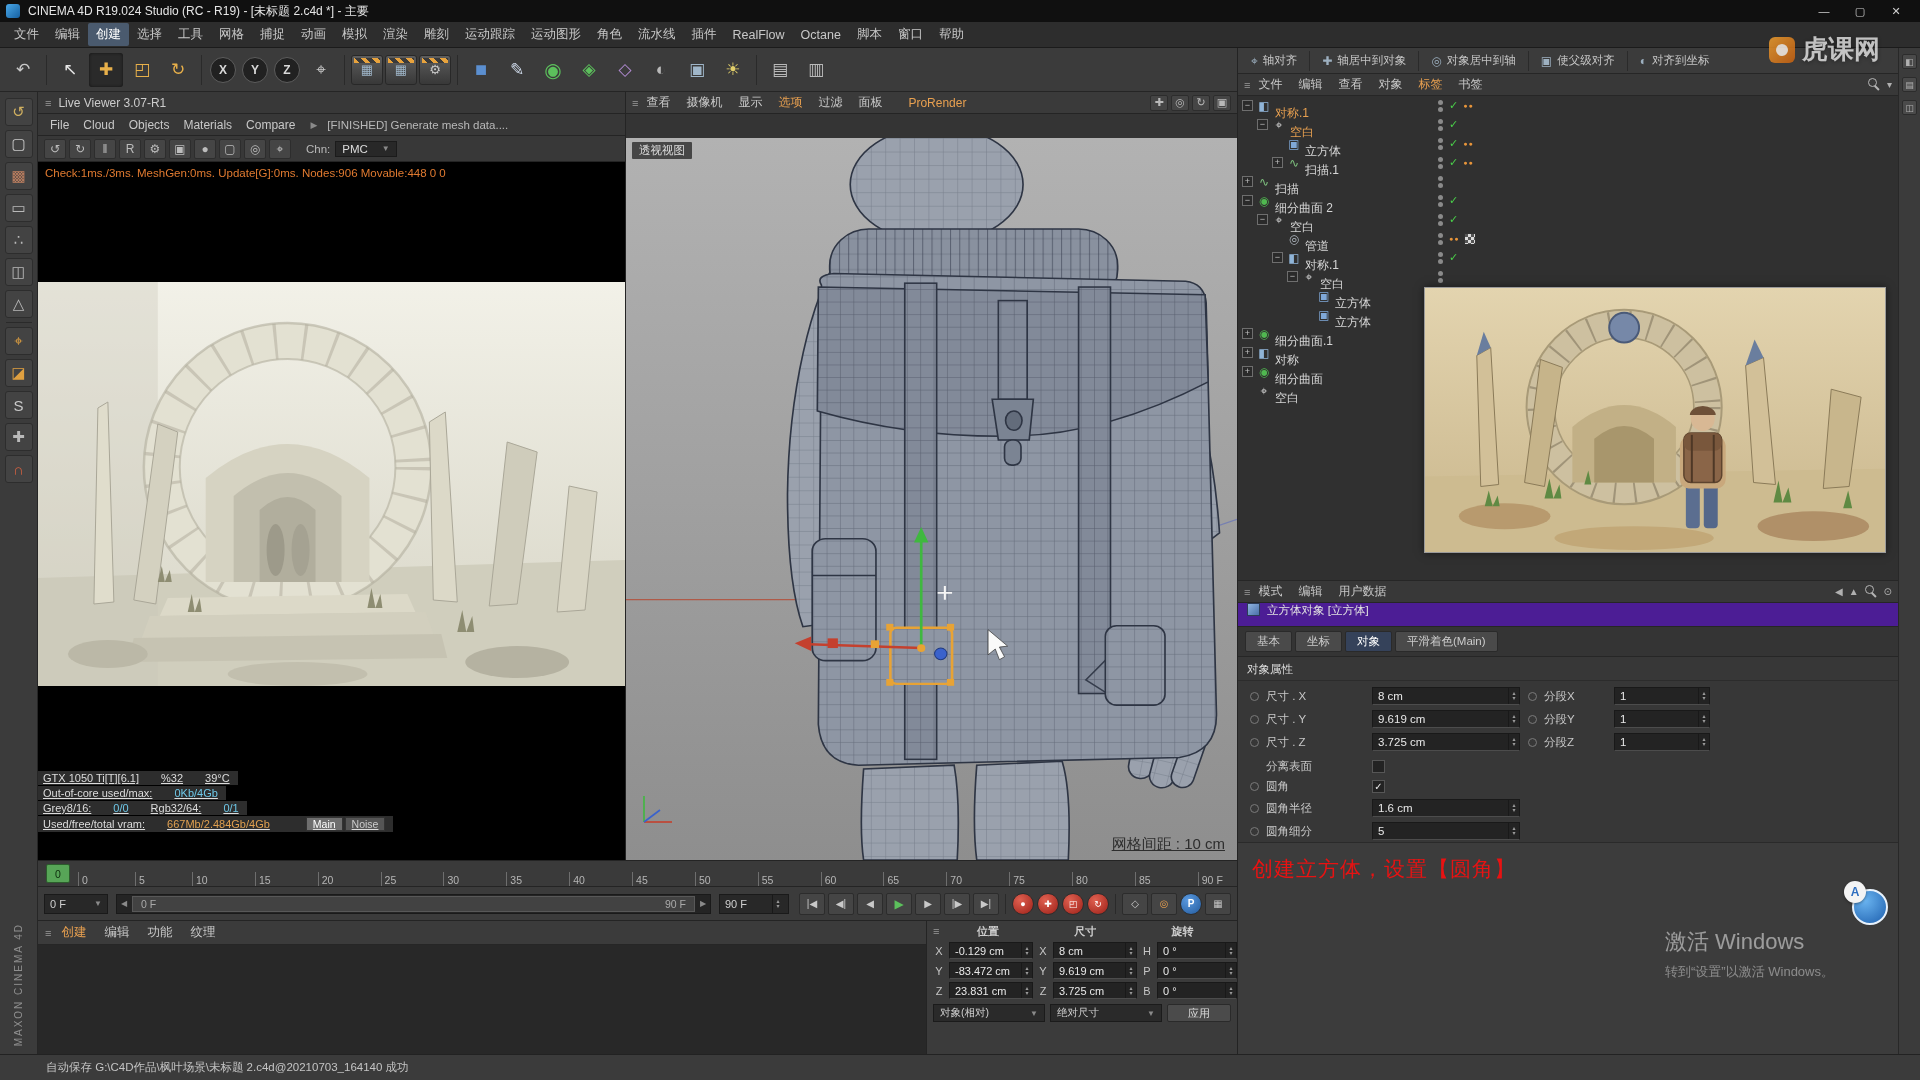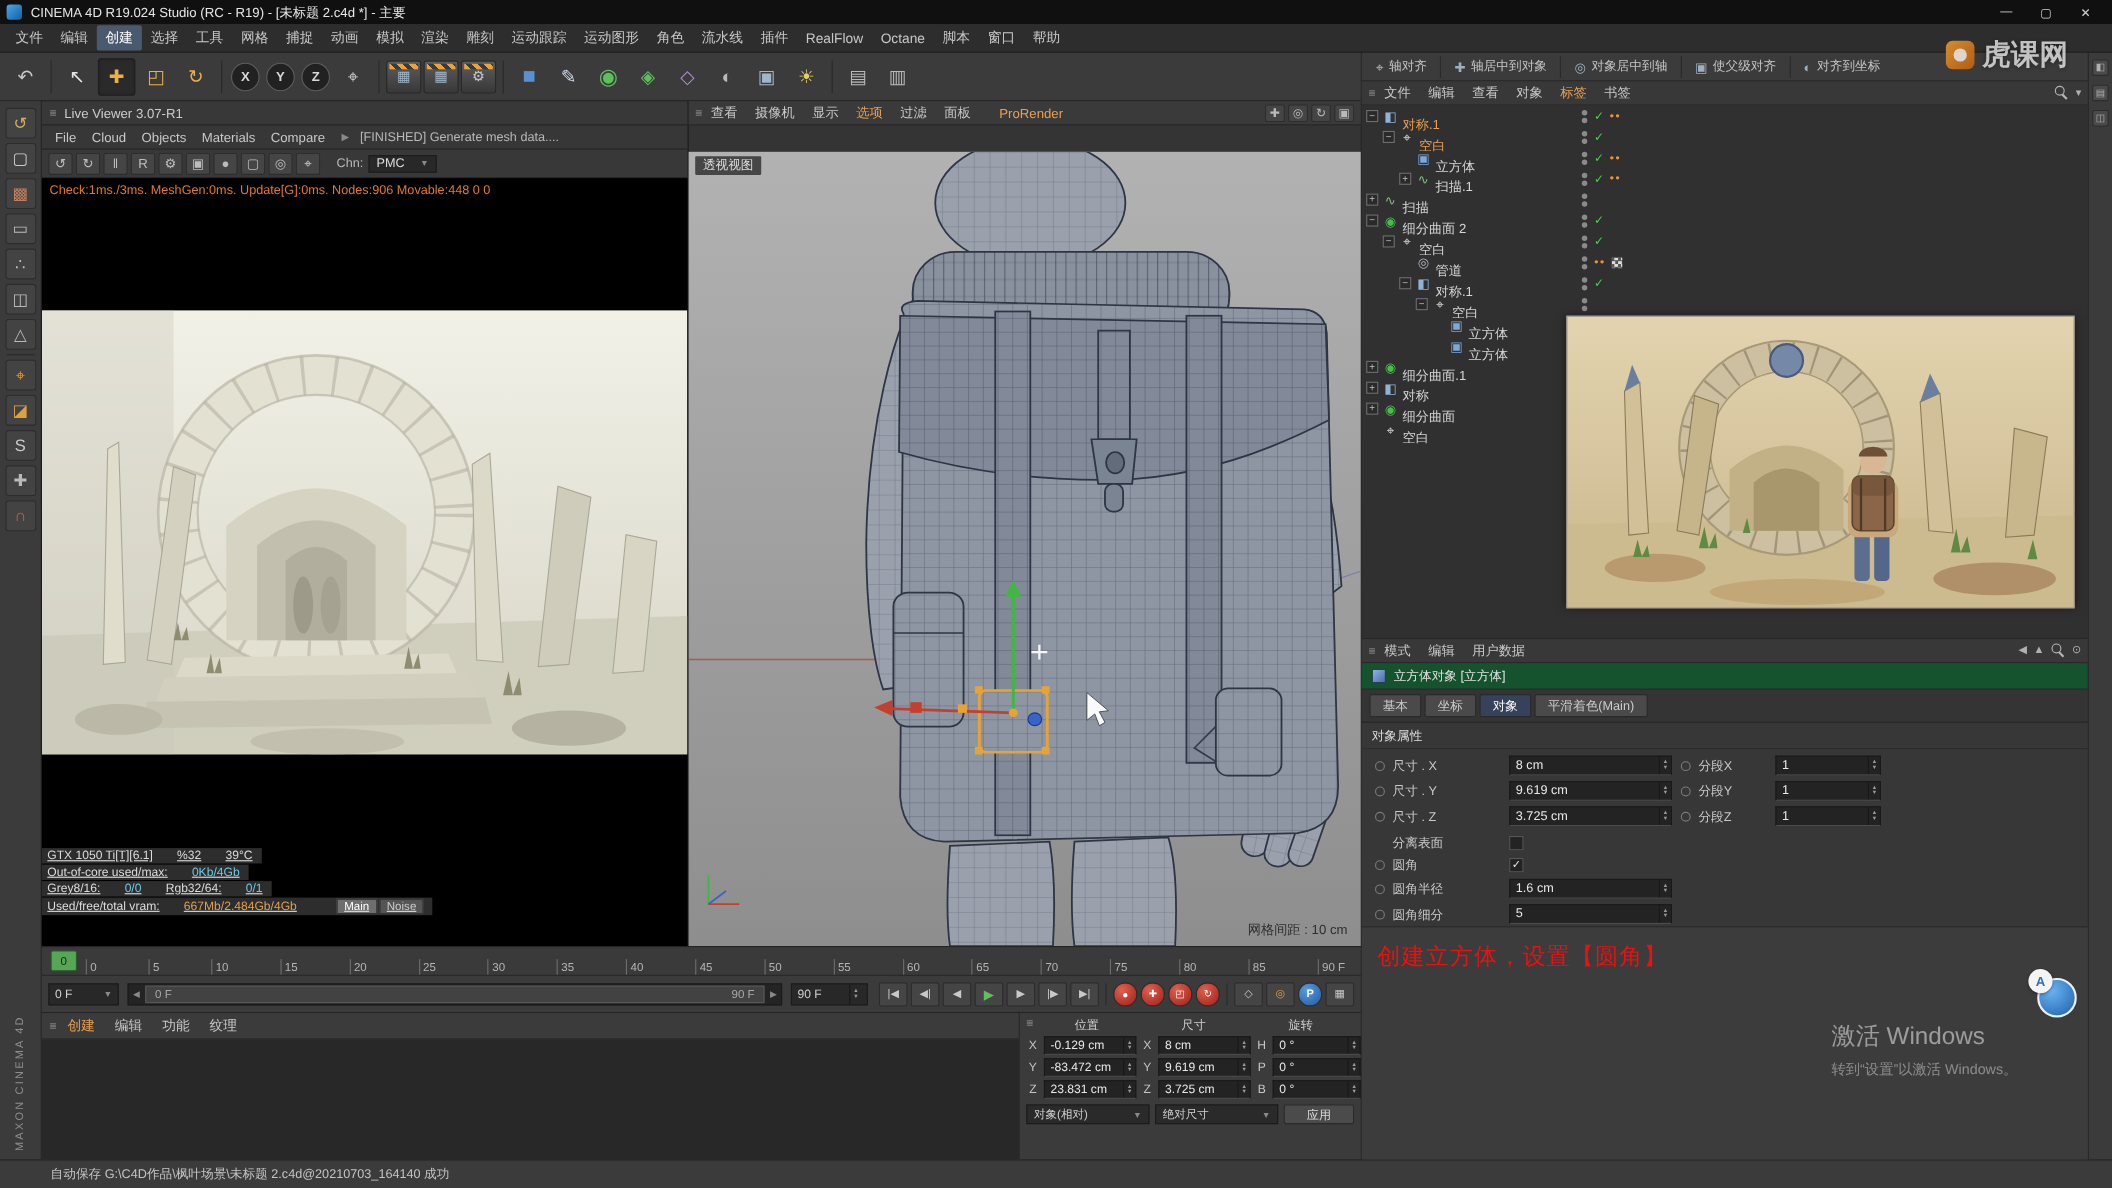--- a/index.html
+++ b/index.html
@@ -73,21 +73,21 @@
   
   .viewport { flex:1; display:flex; flex-direction:column; min-width:0; }
   .vp-menu { height:22px; flex:none; background:#3a3a3a; border-bottom:1px solid #242424; display:flex; align-items:center; padding:0 6px; }
   .vp-menu .mi { padding:2px 8px; font-size:12px; }
   .vp-pro { margin-left:18px; font-size:12px; }
   .vp-nav { margin-left:auto; display:flex; gap:3px; }
   .vp-nav-ic { width:18px; height:16px; display:flex; align-items:center; justify-content:center; color:#b9b9b9; font-size:11px; background:#454545; border:1px solid #2d2d2d; border-radius:2px; }
   .vp-canvas { flex:1; position:relative; background:linear-gradient(#b2b2b2,#8e8e8e); overflow:hidden;margin-top:24px; }
   .vp-art { position:absolute; inset:0; width:100%; height:100%; }
   .vp-label { position:absolute; top:4px; left:6px; background:rgba(40,40,40,.78); color:#dcdcdc; font-size:11.5px; padding:1px 7px; border-radius:1px; }
-  .vp-grid-label { position:absolute; bottom:6px; right:12px; color:#2e2e2e; font-size:12px; }
+  .vp-grid-label { position:absolute; bottom:6px; right:12px; color:#2e2e2e; font-size:15px;text-decoration:underline; }
   .vp-axis { position:absolute; left:8px; bottom:28px; width:46px; height:46px; }
 
   
   .timeline { height:26px; flex:none; background:#3a3a3a; border-top:1px solid #242424; position:relative; }
   .tl-ticks { display:flex; justify-content:space-between; padding:0 14px 0 40px; height:100%; align-items:flex-end; }
   .tick { font-size:10.5px; color:#b5b5b5; border-left:1px solid #6e6e6e; padding-left:3px; height:14px; display:flex; align-items:flex-end; white-space:nowrap; }
   .tl-playhead { position:absolute; left:8px; top:3px; width:24px; height:19px; background:#57a557; border:1px solid #2c5c2c; border-radius:2px; color:#0c2c0c; font-size:10.5px; display:flex; align-items:center; justify-content:center; }
 
   
   .transport { height:34px; flex:none; background:#3b3b3b; border-top:1px solid #242424; display:flex; align-items:center; gap:4px; padding:0 6px; }
@@ -104,21 +104,21 @@
   .tbtn.org { color:#e8a33d; }
   .vsep { width:1px; height:20px; background:#2a2a2a; margin:0 3px; }
 
   
   .bottom-row { height:134px; flex:none; display:flex; border-top:1px solid #242424; }
   .mat-manager { flex:1; display:flex; flex-direction:column; min-width:0; border-right:1px solid #242424; }
   .mat-tabs { height:24px; flex:none; background:#3b3b3b; border-bottom:1px solid #262626; display:flex; align-items:center; gap:2px; padding:0 7px; }
   .mat-empty { flex:1; background:#282828; }
   .coord-panel { width:310px; flex:none; background:#3b3b3b; display:flex; flex-direction:column; font-size:11px; }
   .coord-head { height:20px; display:flex; align-items:center; padding:0 6px; color:#cfcfcf; }
-  .coord-head span.ch { flex:1; text-align:center; }
+  .coord-head span.ch { flex:1; text-align:center;font-weight:bold; }
   .coord-grid { display:grid; grid-template-columns:12px 84px 12px 84px 12px 80px; gap:3px 4px; padding:1px 6px; align-items:center; }
   .clbl { color:#c5c5c5; text-align:center; }
   .coord-foot { display:flex; gap:5px; padding:4px 6px 0 6px; align-items:center; }
   .coord-drop { flex:1; height:18px; background:#2a2a2a; border:1px solid #1b1b1b; color:#cfcfcf; display:flex; align-items:center; justify-content:space-between; padding:0 6px; font-size:10.5px; }
   .apply-btn { width:64px; height:18px; background:#4b4b4b; border:1px solid #2a2a2a; border-radius:2px; color:#dcdcdc; display:flex; align-items:center; justify-content:center; font-size:11px; }
 
   
   .align-toolbar { height:26px; flex:none; background:#3b3b3b; border-bottom:1px solid #262626; display:flex; align-items:center; gap:2px; padding:0 6px; }
   .align-btn { display:flex; align-items:center; gap:5px; padding:2px 7px; color:#c5c5c5; font-size:11.5px; white-space:nowrap; }
   .ag { color:#9db0c0; font-size:12px; }
@@ -144,21 +144,21 @@
   .ttags { color:#e8953a; font-size:7px; letter-spacing:1px; }
   .tchecker { width:12px; height:12px; border:1px solid #333;
     background:repeating-conic-gradient(#dddddd 0% 25%, #555555 0% 50%) 0 0/6px 6px; }
   .om-preview { position:absolute; left:186px; top:191px; width:462px; height:266px; border:1px solid #9a9a9a; box-shadow:0 0 8px rgba(0,0,0,.5); background:#c8b48c; z-index:5; }
   .om-preview svg { width:100%; height:100%; display:block; }
 
   
   .attr-panel { flex:none; background:#373737; border-top:1px solid #262626; font-size:11.5px; }
   .attr-menu { height:22px; background:#383838; border-bottom:1px solid #262626; display:flex; align-items:center; padding:0 6px; }
   .attr-menu .mi { padding:2px 8px; font-size:12px; }
-  .attr-title { height:24px; display:flex; align-items:center; gap:7px; padding:0 9px; color:#e0e0e0; background:#14532d; border-bottom:1px solid #262626; }
+  .attr-title { height:24px; display:flex; gap:7px; padding:0 9px; color:#e0e0e0; background:#4c1d95; border-bottom:1px solid #262626; }
   .cube-ic { width:13px; height:13px; background:linear-gradient(135deg,#8fb4e0,#4a6fa8); border:1px solid #2c3c58; flex:none; }
   .attr-tabs { display:flex; gap:3px; padding:4px 7px; background:#343434; border-bottom:1px solid #262626; }
   .attr-tab { padding:2px 11px; background:#4a4a4a; border:1px solid #2a2a2a; border-radius:2px; color:#cccccc; font-size:11.5px; white-space:nowrap; }
   .attr-tab.active { background:#35425a; color:#ffffff; }
   .attr-section { padding:5px 9px 3px 9px; color:#dddddd; border-bottom:1px solid #2c2c2c; font-size:11.5px; }
   .attr-grid { display:grid; grid-template-columns:16px 102px 148px 16px 66px 96px; gap:5px 4px; padding:6px 8px 2px 8px; align-items:center; }
   .adot { width:9px; height:9px; border:1px solid #7a7a7a; border-radius:50%; justify-self:center; }
   .adot.hidden { visibility:hidden; }
   .albl { color:#c8c8c8; white-space:nowrap; }
   .afield { height:18px; background:#232323; border:1px solid #191919; border-bottom-color:#4c4c4c; display:flex; align-items:center; color:#e8e8e8; overflow:hidden; }

